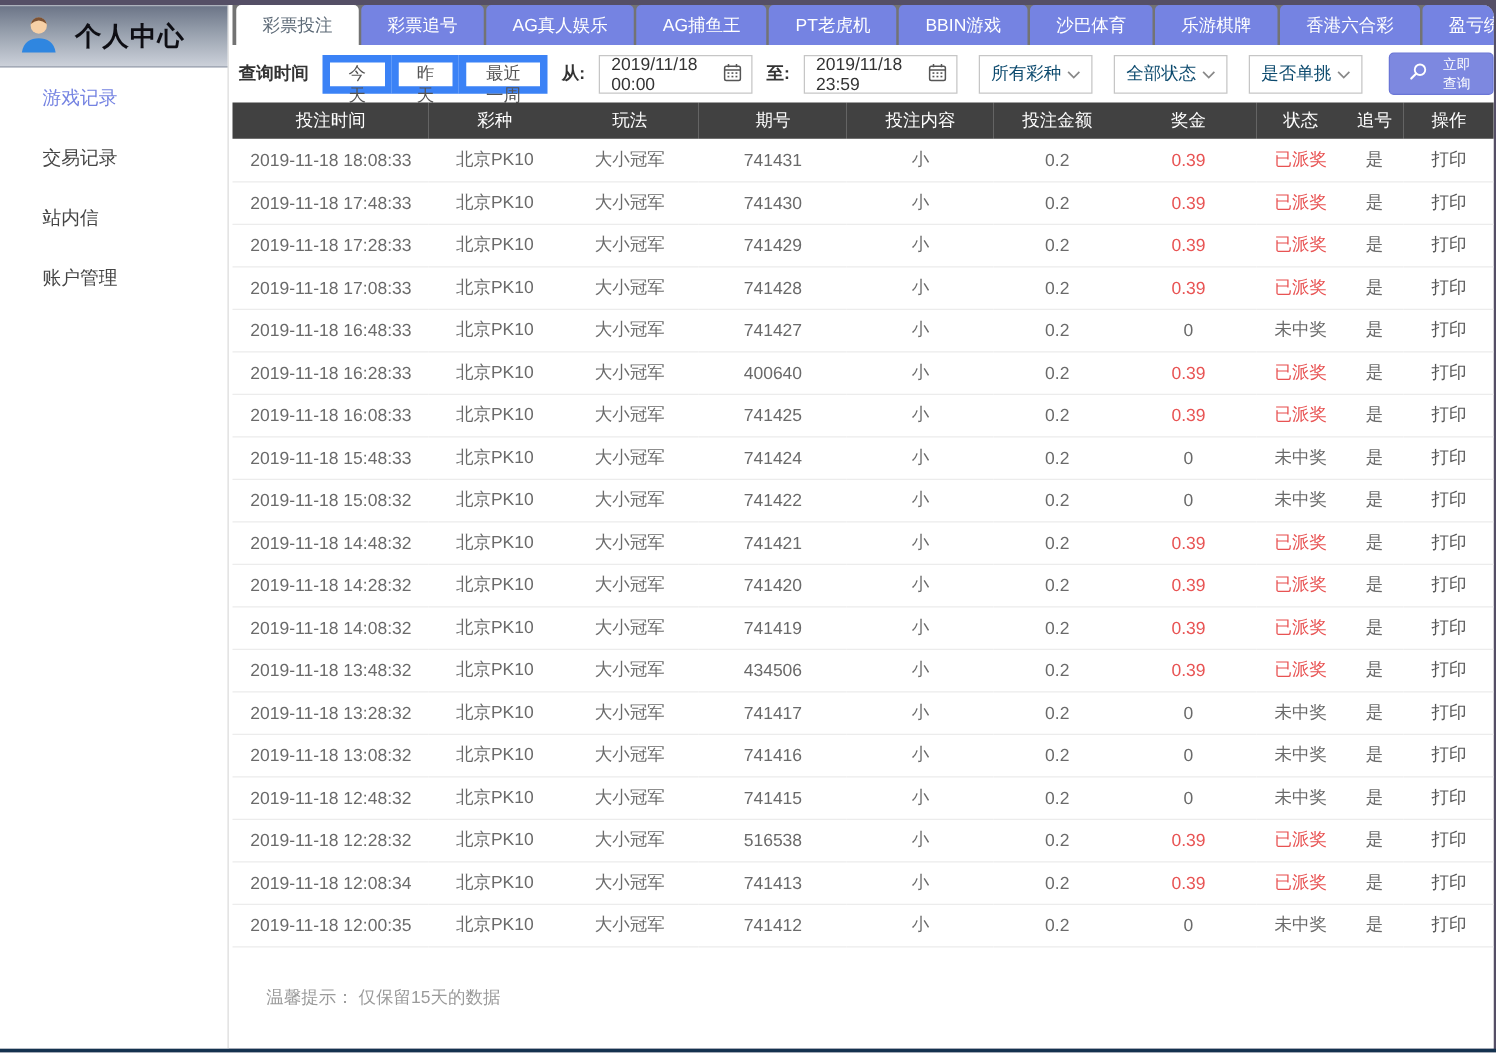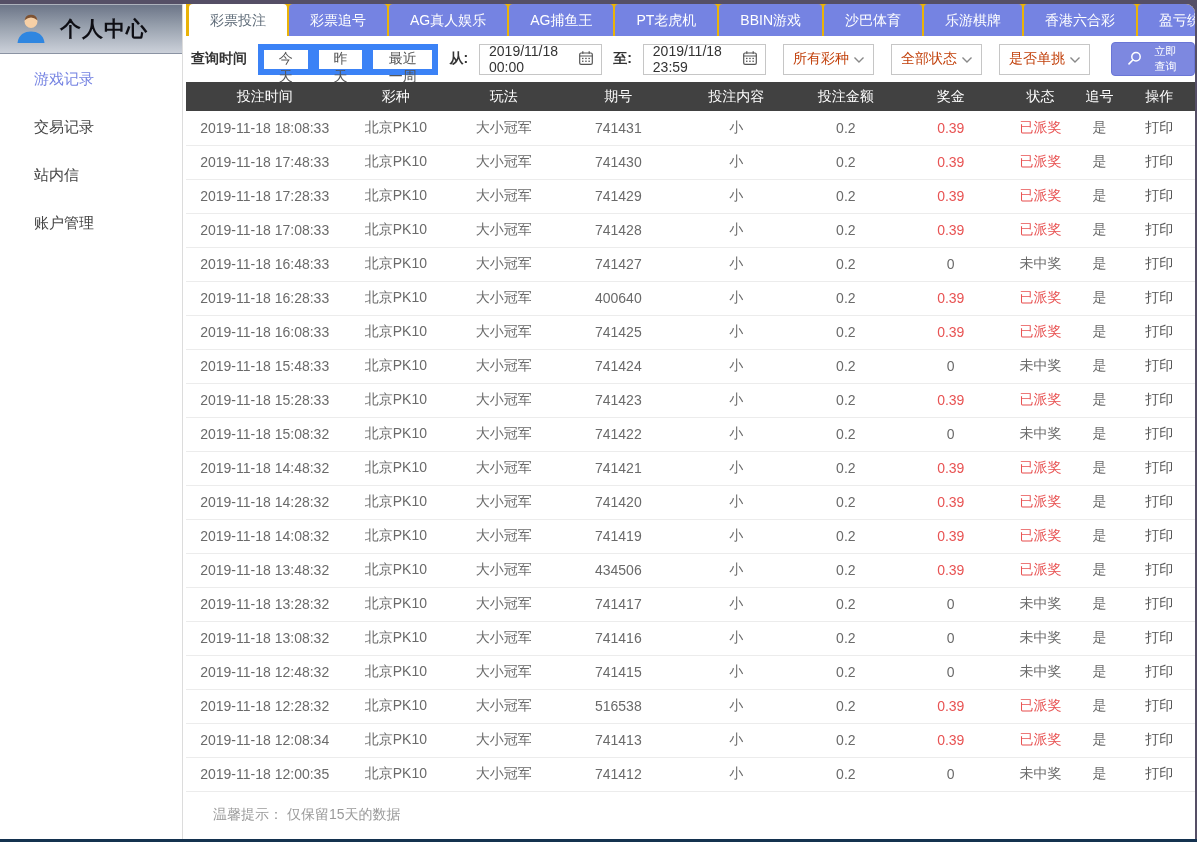--- a/index.html
+++ b/index.html
@@ -23,37 +23,37 @@
     border-bottom:1px solid #8b93a3;box-shadow:inset 0 1px 0 rgba(255,255,255,.45);}
   .side-title{font-size:21px;font-weight:bold;color:#0e0e14;letter-spacing:1px;}
   .side-nav{padding-top:1px;}
   .side-item{height:48px;line-height:48px;padding-left:34px;font-size:15px;color:#454545;cursor:pointer;}
   .side-item.active{color:var(--accent);}
 
   
   .main{flex:1;display:flex;flex-direction:column;min-width:0;padding-left:3px;}
 
   
-  .tabbar{height:32px;flex:0 0 32px;display:flex;align-items:flex-end;background:#eab308;padding-left:3px;}
+  .tabbar{height:32px;flex:0 0 32px;display:flex;align-items:flex-end;background:#737373;padding-left:3px;}
   .tab{line-height:32px;padding:0 21px;margin-right:2px;font-size:14px;color:#fff;background:var(--accent);
     border-radius:4px 4px 0 0;cursor:pointer;white-space:nowrap;}
   .tab.active{background:#fff;color:#5e6b78;}
 
   
   .filterbar{height:46px;flex:0 0 46px;display:flex;align-items:center;gap:11px;padding-left:5px;background:#fff;font-size:14px;}
   .f-label{font-weight:bold;color:#333;white-space:nowrap;}
   .quick-group{display:flex;}
   .quick-btn{height:31px;padding:0 14px;background:#fff;border:6px solid #3b82f6;margin-left:-1px;
     font-size:14px;color:#555;cursor:pointer;font-family:inherit;}
   .quick-btn:first-child{margin-left:0;}
   .date-input{width:152px;height:31px;border:1px solid #c6c6c6;display:flex;align-items:center;
     justify-content:space-between;padding:0 7px 0 9px;color:#333;cursor:pointer;background:#fff;}
   .selects{display:flex;gap:17px;margin-left:6px;}
   .select{width:91px;height:31px;border:1px solid #c6c6c6;display:flex;align-items:center;
-    justify-content:space-between;padding:0 8px 0 9px;color:#c2410c;cursor:pointer;background:#fff;}
+    justify-content:space-between;padding:0 8px 0 9px;color:#0c4a6e;cursor:pointer;background:#fff;}
   .query-btn{margin-left:10px;height:32px;padding:16px 14px;display:flex;align-items:center;gap:8px;
     background:#7d88e0;border:1px solid #6a76d6;border-radius:4px;color:#fff;font-size:11px;cursor:pointer;font-family:inherit;}
 
   
   table{width:100%;border-collapse:collapse;table-layout:fixed;}
   th{background:var(--header-bg);color:#fff;font-weight:normal;height:29px;font-size:14px;text-align:center;}
   td{height:34px;border-bottom:1px solid #ececec;color:#6a6a6a;font-size:14px;text-align:center;
     white-space:nowrap;overflow:hidden;}
   td.red{color:var(--win-red);}
   .print-link{cursor:pointer;color:#555;}
@@ -302,32 +302,20 @@
     <td>大小冠军</td>
     <td>741424</td>
     <td>小</td>
     <td>0.2</td>
     <td>0</td>
     <td>未中奖</td>
     <td>是</td>
     <td><span class="print-link">打印</span></td>
   </tr>
             <tr>
-    <td>2019-11-18 15:28:33</td>
-    <td>北京PK10</td>
-    <td>大小冠军</td>
-    <td>741423</td>
-    <td>小</td>
-    <td>0.2</td>
-    <td class="red">0.39</td>
-    <td class="red">已派奖</td>
-    <td>是</td>
-    <td><span class="print-link">打印</span></td>
-  </tr>
-            <tr>
     <td>2019-11-18 15:08:32</td>
     <td>北京PK10</td>
     <td>大小冠军</td>
     <td>741422</td>
     <td>小</td>
     <td>0.2</td>
     <td>0</td>
     <td>未中奖</td>
     <td>是</td>
     <td><span class="print-link">打印</span></td>

